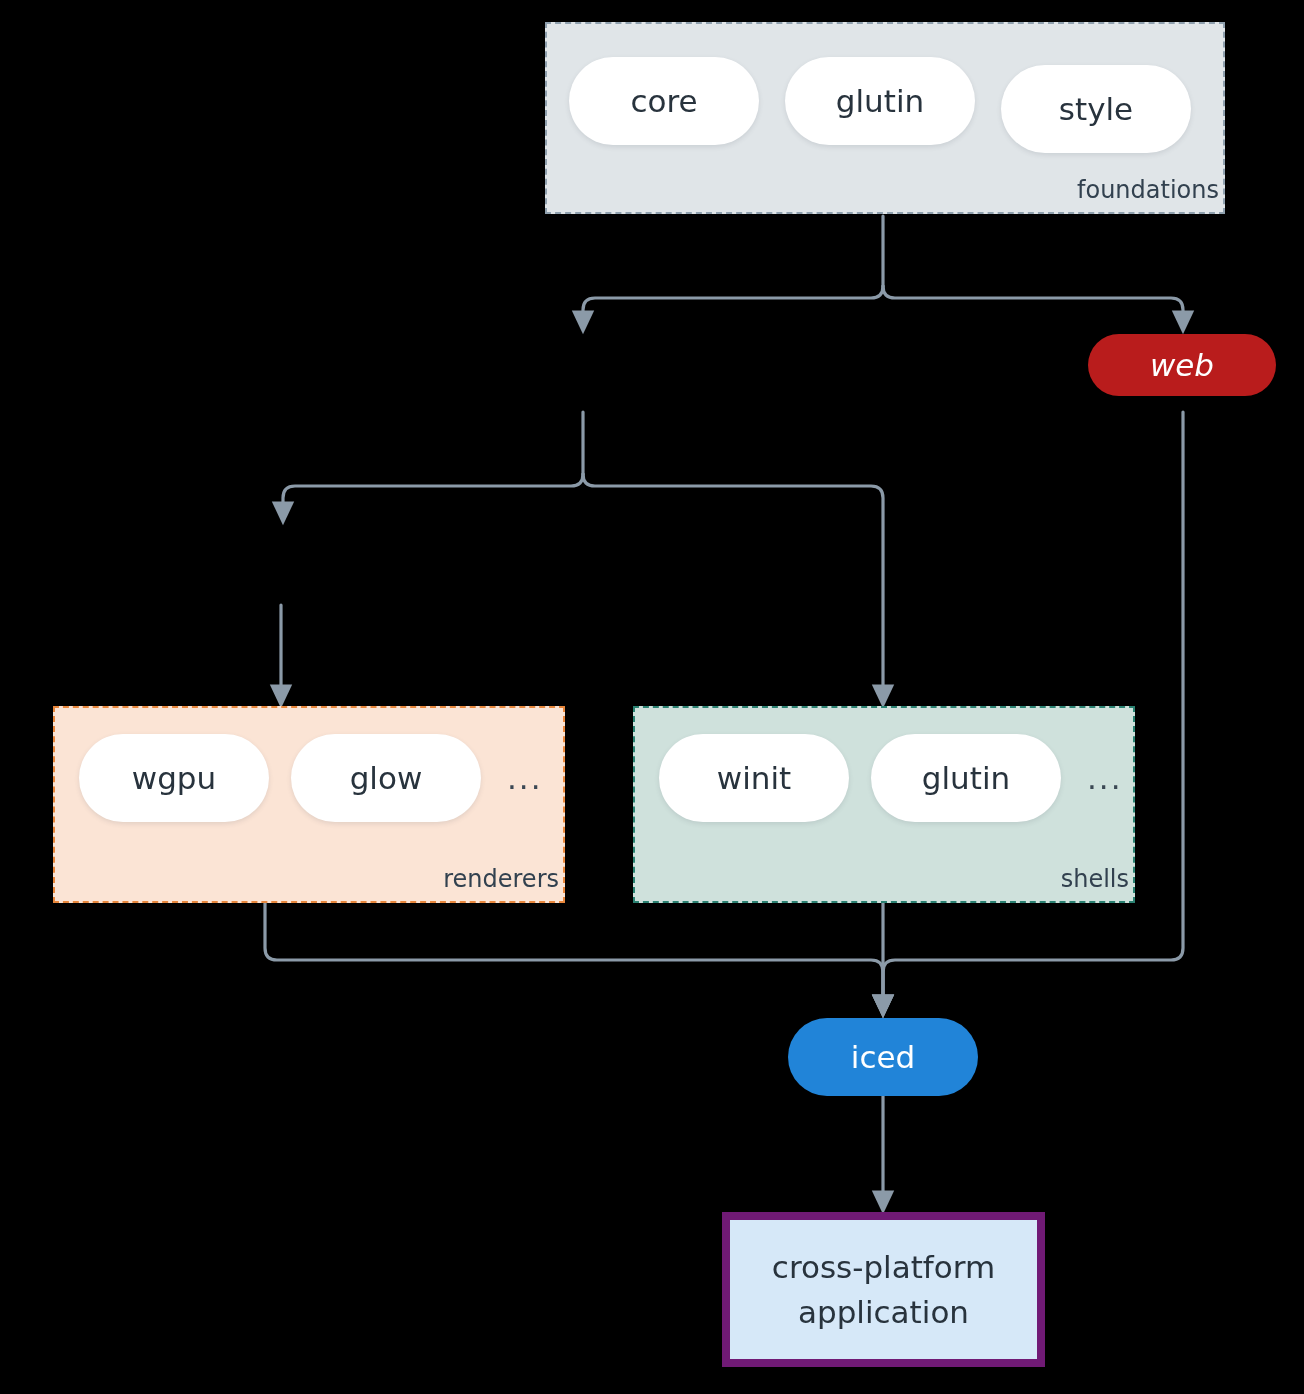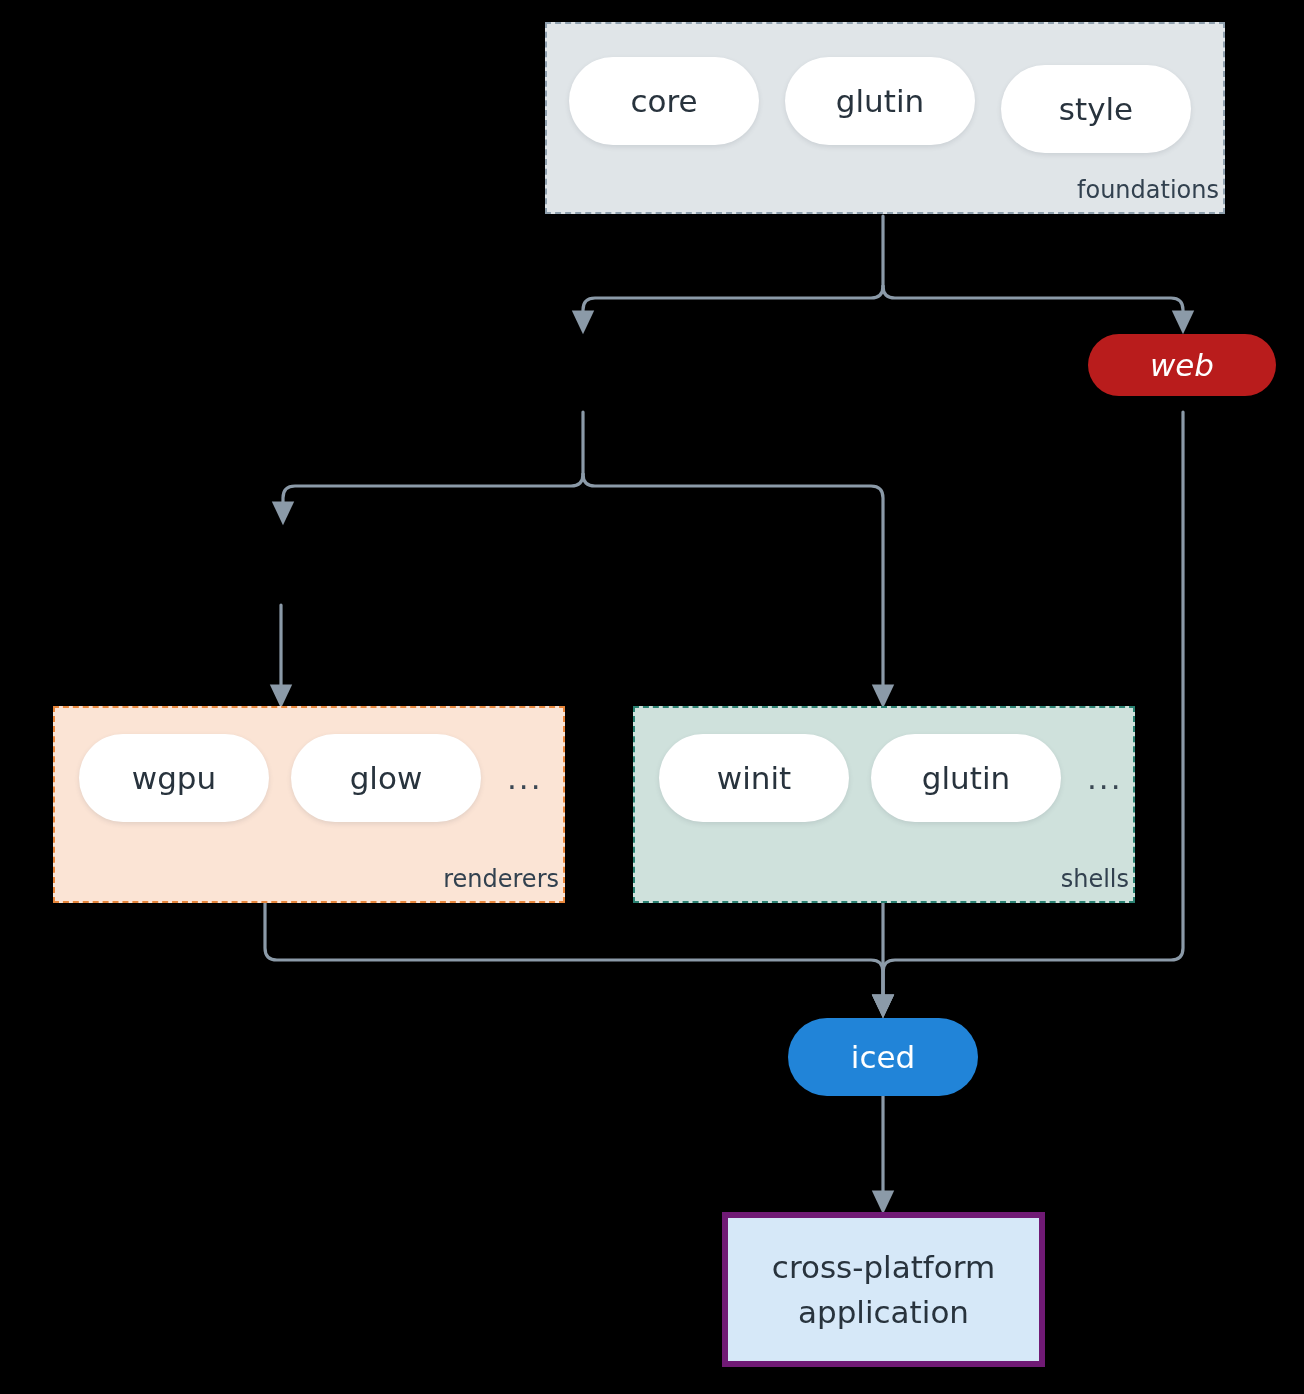--- a/index.html
+++ b/index.html
@@ -119,21 +119,21 @@
     width: 190px; height: 78px;
     background: #2184d8;
   }
 
   
   #node-application {
     position: absolute;
     left: 722px; top: 1212px;
     width: 323px; height: 155px;
     background: #d6e8f8;
-    border: 6px solid #701a75;
+    border: 8px solid #701a75;
     box-sizing: border-box;
     display: flex;
     flex-direction: column;
     align-items: center;
     justify-content: center;
     color: #28333d;
     font-size: 31px;
     line-height: 1.45;
     text-align: center;
   }

